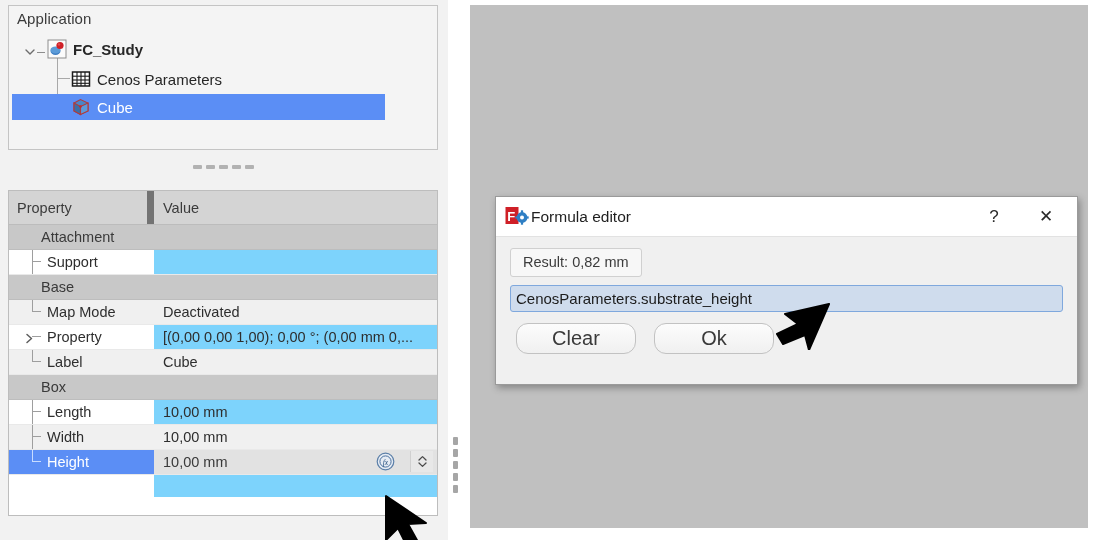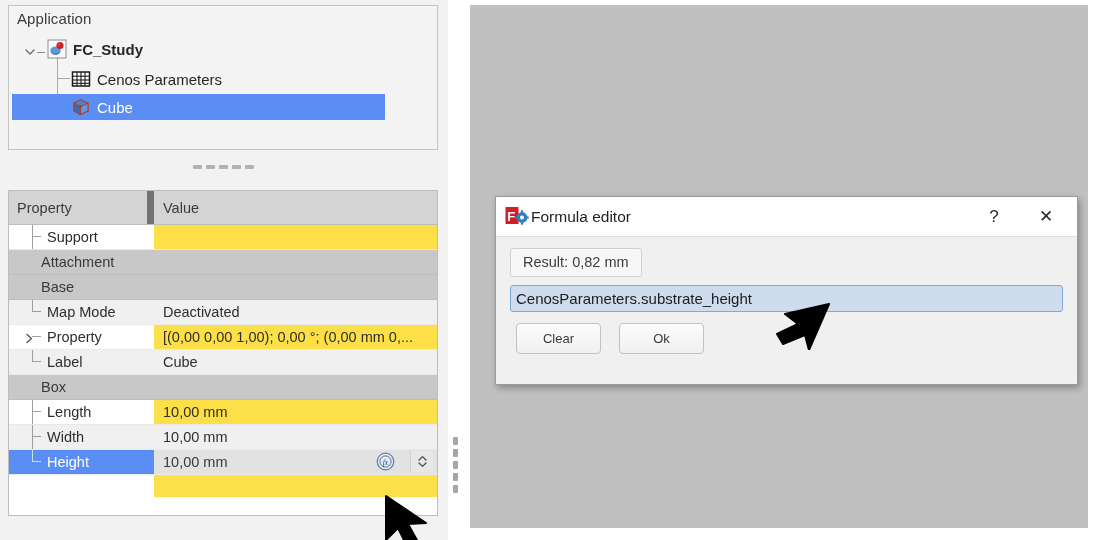--- a/index.html
+++ b/index.html
@@ -148,21 +148,21 @@
     overflow: hidden;
   }
   .prow.group {
     background: #c8c8c8;
     border-bottom: 1px solid #bdbdbd;
   }
   .prow.group .pc1 { padding-left: 32px; font-weight: normal; color: #3a3a3a; }
   .prow.group .pc2 { background: #c8c8c8; }
   .prow.white  { background: #ffffff; }
   .prow.shade  { background: #f0f0f0; }
-  .prow.white .pc2 { background: #fde047; }
+  .prow.white .pc2 { background: #7dd3fc; }
   .prow.shade .pc2 { background: #f0f0f0; }
 
   .prow.sel .pc1 { background: #5b8ef5; color: #ffffff; }
   .prow.sel .pc2 { background: #e2e2e2; color: #3a3a3a; }
 
   .plabel { position: absolute; left: 38px; white-space: nowrap; }
   .ptick  { position: absolute; left: 23px; top: 11px; width: 9px; height: 1px; background: #9e9e9e; }
   .pvbar  { position: absolute; left: 23px; top: 0px; width: 1px; height: 24px; background: #9e9e9e; }
   .pvbar.half { height: 12px; }
   .prow.sel .ptick { background: #c8dcff; }
@@ -273,25 +273,25 @@
     outline: none;
     line-height: 25px;
   }
   #dialog-buttons {
     margin-top: 11px;
     display: flex;
     gap: 18px;
     padding-left: 6px;
   }
   .dlg-btn {
-    width: 85px; height: 31px;
+    width: 120px; height: 31px;
     border: 1px solid #c2c2c2;
-    border-radius: 4px;
+    border-radius: 12px;
     background: linear-gradient(#fcfcfc, #f0f0f0);
-    font-size: 13px;
+    font-size: 20px;
     color: #3a3a3a;
     font-family: "Liberation Sans", sans-serif;
     cursor: default;
   }
 
   
   .cursor-arrow { position: absolute; pointer-events: none; }
 </style>
 </head>
 <body>
@@ -362,31 +362,31 @@
       <span class="dash"></span>
       <span class="dash"></span>
     </div>
 
     <div id="prop-panel">
       <div class="prop-head">
         <div class="c1">Property</div>
         <div class="c2">Value</div>
       </div>
 
-      <div class="prow white">
-        <div class="pc1">
-          <span class="pvbar"></span>
-          <span class="ptick"></span>
-          <span class="plabel">Support</span>
-        </div>
-        <div class="pc2"></div>
-      </div>
-
       <div class="prow group">
         <div class="pc1">Attachment</div>
+        <div class="pc2"></div>
+      </div>
+
+      <div class="prow white">
+        <div class="pc1">
+          <span class="pvbar"></span>
+          <span class="ptick"></span>
+          <span class="plabel">Support</span>
+        </div>
         <div class="pc2"></div>
       </div>
 
       <div class="prow group">
         <div class="pc1">Base</div>
         <div class="pc2"></div>
       </div>
 
       <div class="prow shade">
         <div class="pc1">

